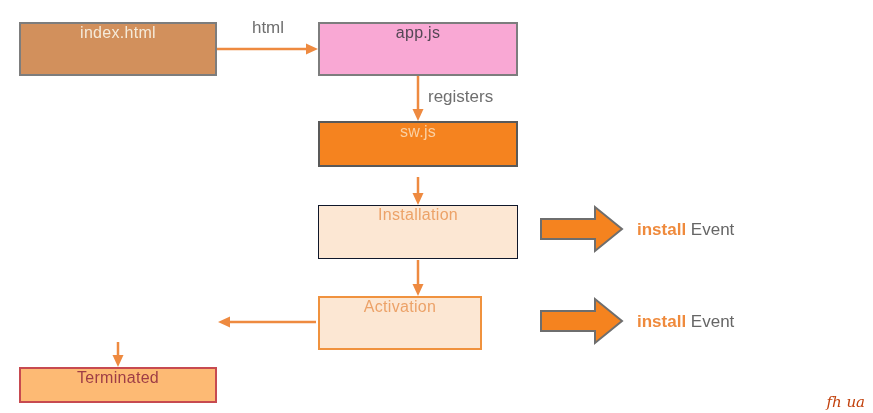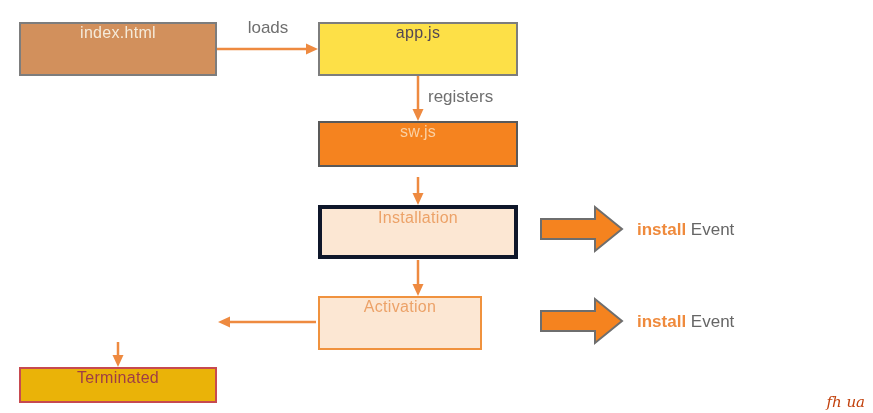--- a/index.html
+++ b/index.html
@@ -14,26 +14,26 @@
   .node {
     position: absolute;
     box-sizing: border-box;
     display: flex;
     align-items: flex-start;
     justify-content: center;
     font-size: 16px;
     letter-spacing: 0.3px;
   }
   .node-index      { left:19px;  top:22px;  width:198px; height:54px; background:#d2905c; border:2px solid #7d7d7d; color:#f5ead9; }
-  .node-app        { left:318px; top:22px;  width:200px; height:54px; background:#fde047; border:2px solid #7d7d7d; color:#544754; }
+  .node-app        { left:318px; top:22px;  width:200px; height:54px; background:#f9a8d4; border:2px solid #7d7d7d; color:#544754; }
   .node-sw         { left:318px; top:121px; width:200px; height:46px; background:#f5831f; border:2px solid #595959; color:#fad0a2; }
-  .node-install    { left:318px; top:205px; width:200px; height:54px; background:#fce7d3; border:4px solid #0f172a; color:#eca268; }
+  .node-install    { left:318px; top:205px; width:200px; height:54px; background:#fce7d3; border:1px solid #0f172a; color:#eca268; }
   .node-activate   { left:318px; top:296px; width:164px; height:54px; background:#fce7d3; border:2px solid #f0923e; color:#eca268; }
   .node-idle       { left:19px;  top:304px; width:198px; height:37px; background:#fce5cf; border:2px solid #f0a05a; color:#f0ab72; }
-  .node-terminated { left:19px;  top:367px; width:198px; height:36px; background:#eab308; border:2px solid #c74a50; color:#9e3d46; }
+  .node-terminated { left:19px;  top:367px; width:198px; height:36px; background:#fdba74; border:2px solid #c74a50; color:#9e3d46; }
 
   .edge-label {
     position: absolute;
     color: #6f6f6f;
     font-size: 17px;
   }
   .label-loads     { left: 240px; top: 18px; width: 56px; text-align: center; }
   .label-registers { left: 428px; top: 87px; }
 
   .svg-layer {
@@ -107,21 +107,21 @@
   <div class="node node-install">
     <span>Installation</span>
   </div>
   <div class="node node-activate">
     <span>Activation</span>
   </div>
   <div class="node node-terminated">
     <span>Terminated</span>
   </div>
 
-  <span class="edge-label label-loads">loads</span>
+  <span class="edge-label label-loads">html</span>
   <span class="edge-label label-registers">registers</span>
 
   <div class="annotation ann-install">
     <span class="keyword">install</span><span> Event</span>
   </div>
   <div class="annotation ann-activate">
     <span class="keyword">install</span><span> Event</span>
   </div>
 
   <span class="watermark">fh ua</span>

